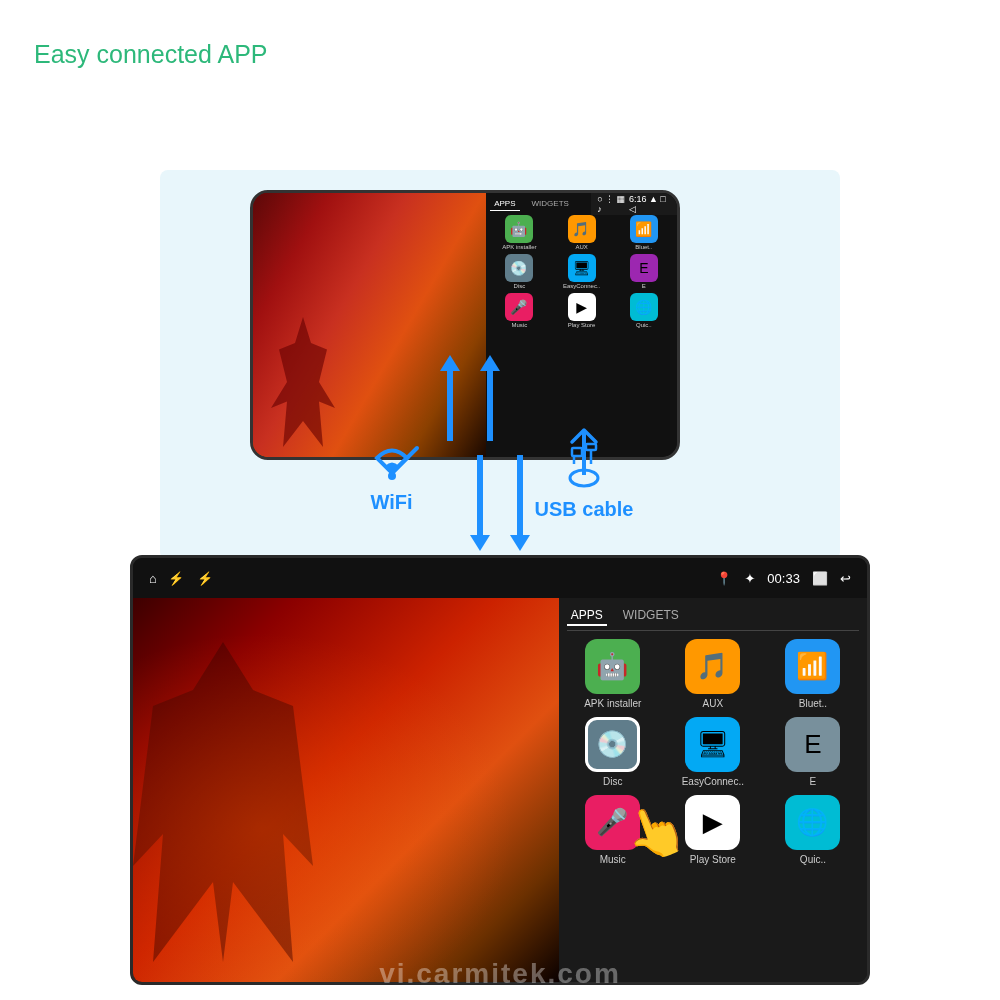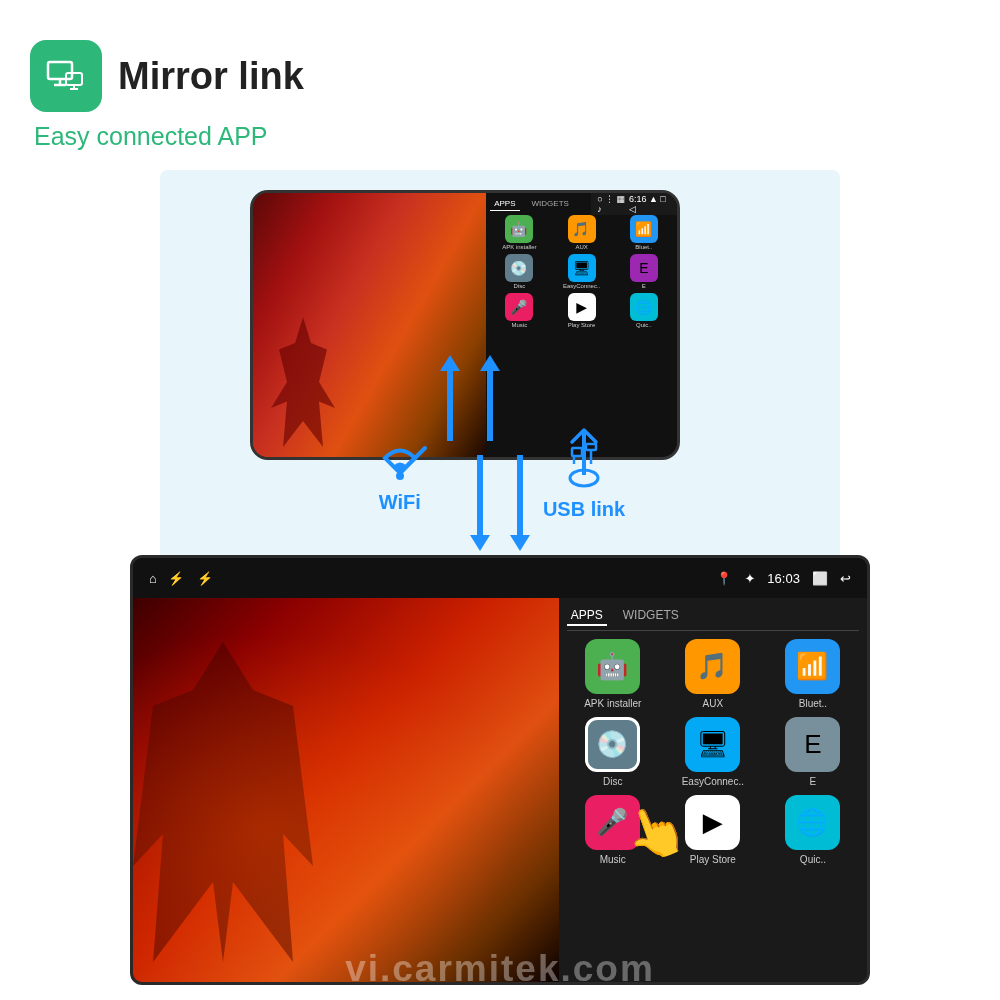--- a/index.html
+++ b/index.html
@@ -349,21 +349,21 @@
       text-align: center;
     }
 
     
     .watermark {
       position: absolute;
       bottom: 10px;
       left: 0;
       right: 0;
       text-align: center;
-      font-size: 37px;
+      font-size: 28px;
       font-weight: bold;
       color: rgba(255,255,255,0.35);
       z-index: 20;
       letter-spacing: 2px;
     }
 
     
     .vertical-arrows {
       position: absolute;
       top: 455px;
@@ -424,34 +424,20 @@
     .ua-shaft {
       width: 6px;
       height: 70px;
       background: #1e90ff;
     }
   </style>
 </head>
 <body>
 
 <div class="header-section">
-  <div class="mirror-link-row">
-    <div class="mirror-icon-bg">
-      <svg viewBox="0 0 44 44" fill="none" xmlns="http://www.w3.org/2000/svg">
-
-        <rect x="4" y="8" width="24" height="17" rx="2" stroke="white" stroke-width="2.5" fill="none"></rect>
-        <line x1="16" y1="25" x2="16" y2="31" stroke="white" stroke-width="2.5"></line>
-        <line x1="10" y1="31" x2="22" y2="31" stroke="white" stroke-width="2.5"></line>
-        <rect x="22" y="19" width="16" height="12" rx="2" stroke="white" stroke-width="2" fill="none"></rect>
-        <line x1="30" y1="31" x2="30" y2="35" stroke="white" stroke-width="2"></line>
-        <line x1="26" y1="35" x2="34" y2="35" stroke="white" stroke-width="2"></line>
-      </svg>
-    </div>
-    <span class="mirror-link-title">Mirror link</span>
-  </div>
   <span class="easy-connected">Easy connected APP</span>
 </div>
 
 <div class="blue-bg"></div>
 
 <div class="phone-mockup">
   <div class="phone-screen">
 
     <div class="phone-video"></div>
 
@@ -534,21 +520,21 @@
 
     <svg width="60" height="70" viewBox="0 0 60 70" fill="none">
       <line x1="30" y1="10" x2="30" y2="55" stroke="#1e90ff" stroke-width="4"></line>
       <path d="M30,10 L18,22 M30,10 L42,22" stroke="#1e90ff" stroke-width="3.5" stroke-linecap="round"></path>
       <rect x="18" y="28" width="10" height="8" rx="1" stroke="#1e90ff" stroke-width="2.5" fill="none"></rect>
       <rect x="32" y="24" width="10" height="6" rx="1" stroke="#1e90ff" stroke-width="2.5" fill="none"></rect>
       <line x1="20" y1="36" x2="20" y2="44" stroke="#1e90ff" stroke-width="2.5"></line>
       <line x1="37" y1="30" x2="37" y2="44" stroke="#1e90ff" stroke-width="2.5"></line>
       <ellipse cx="30" cy="58" rx="14" ry="8" stroke="#1e90ff" stroke-width="3" fill="none"></ellipse>
     </svg>
-    <span class="conn-label">USB link</span>
+    <span class="conn-label">USB cable</span>
   </div>
 </div>
 
 <div class="vertical-arrows">
   <div class="v-arrow">
     <div class="v-shaft"></div>
     <div class="v-arrow-head-down"></div>
   </div>
   <div class="v-arrow">
     <div class="v-shaft"></div>
@@ -560,21 +546,21 @@
 
   <div class="car-status">
     <div class="car-status-left">
       <span>⌂</span>
       <span>⚡</span>
       <span>⚡</span>
     </div>
     <div class="car-status-right">
       <span>📍</span>
       <span>✦</span>
-      <span>16:03</span>
+      <span>00:33</span>
       <span>⬜</span>
       <span>↩</span>
     </div>
   </div>
 
   <div class="car-content">
 
     <div class="car-video">
       
     </div>

